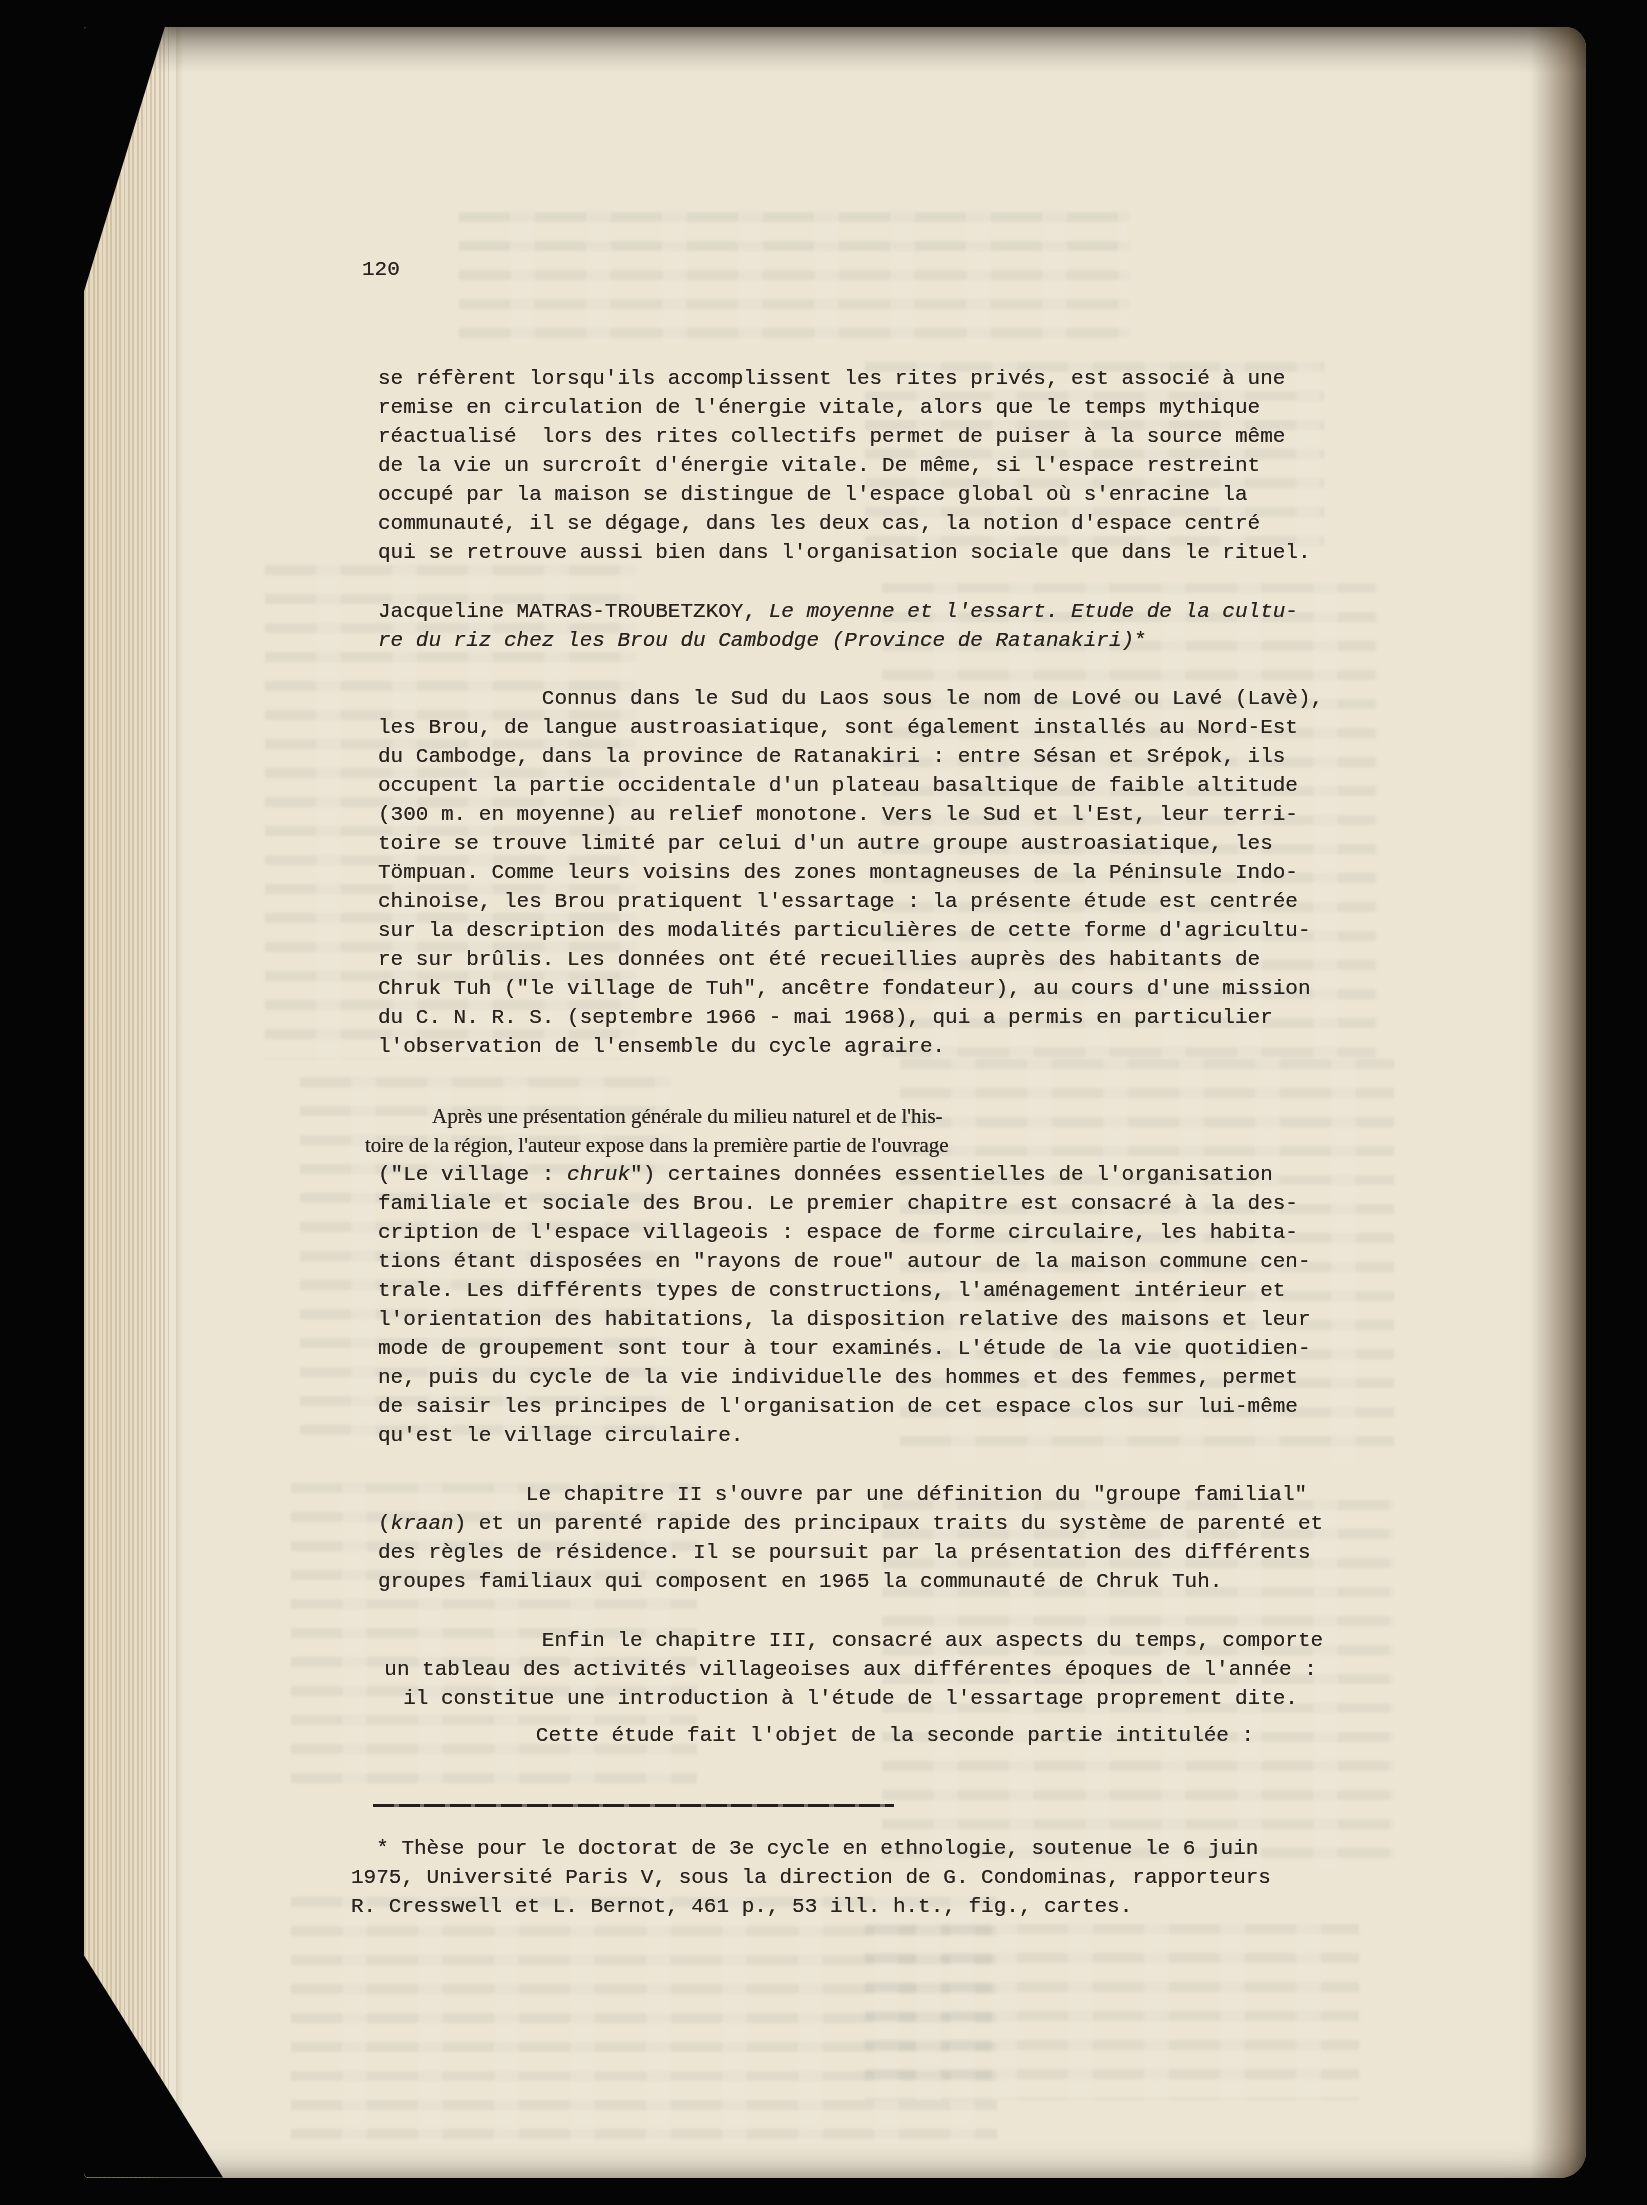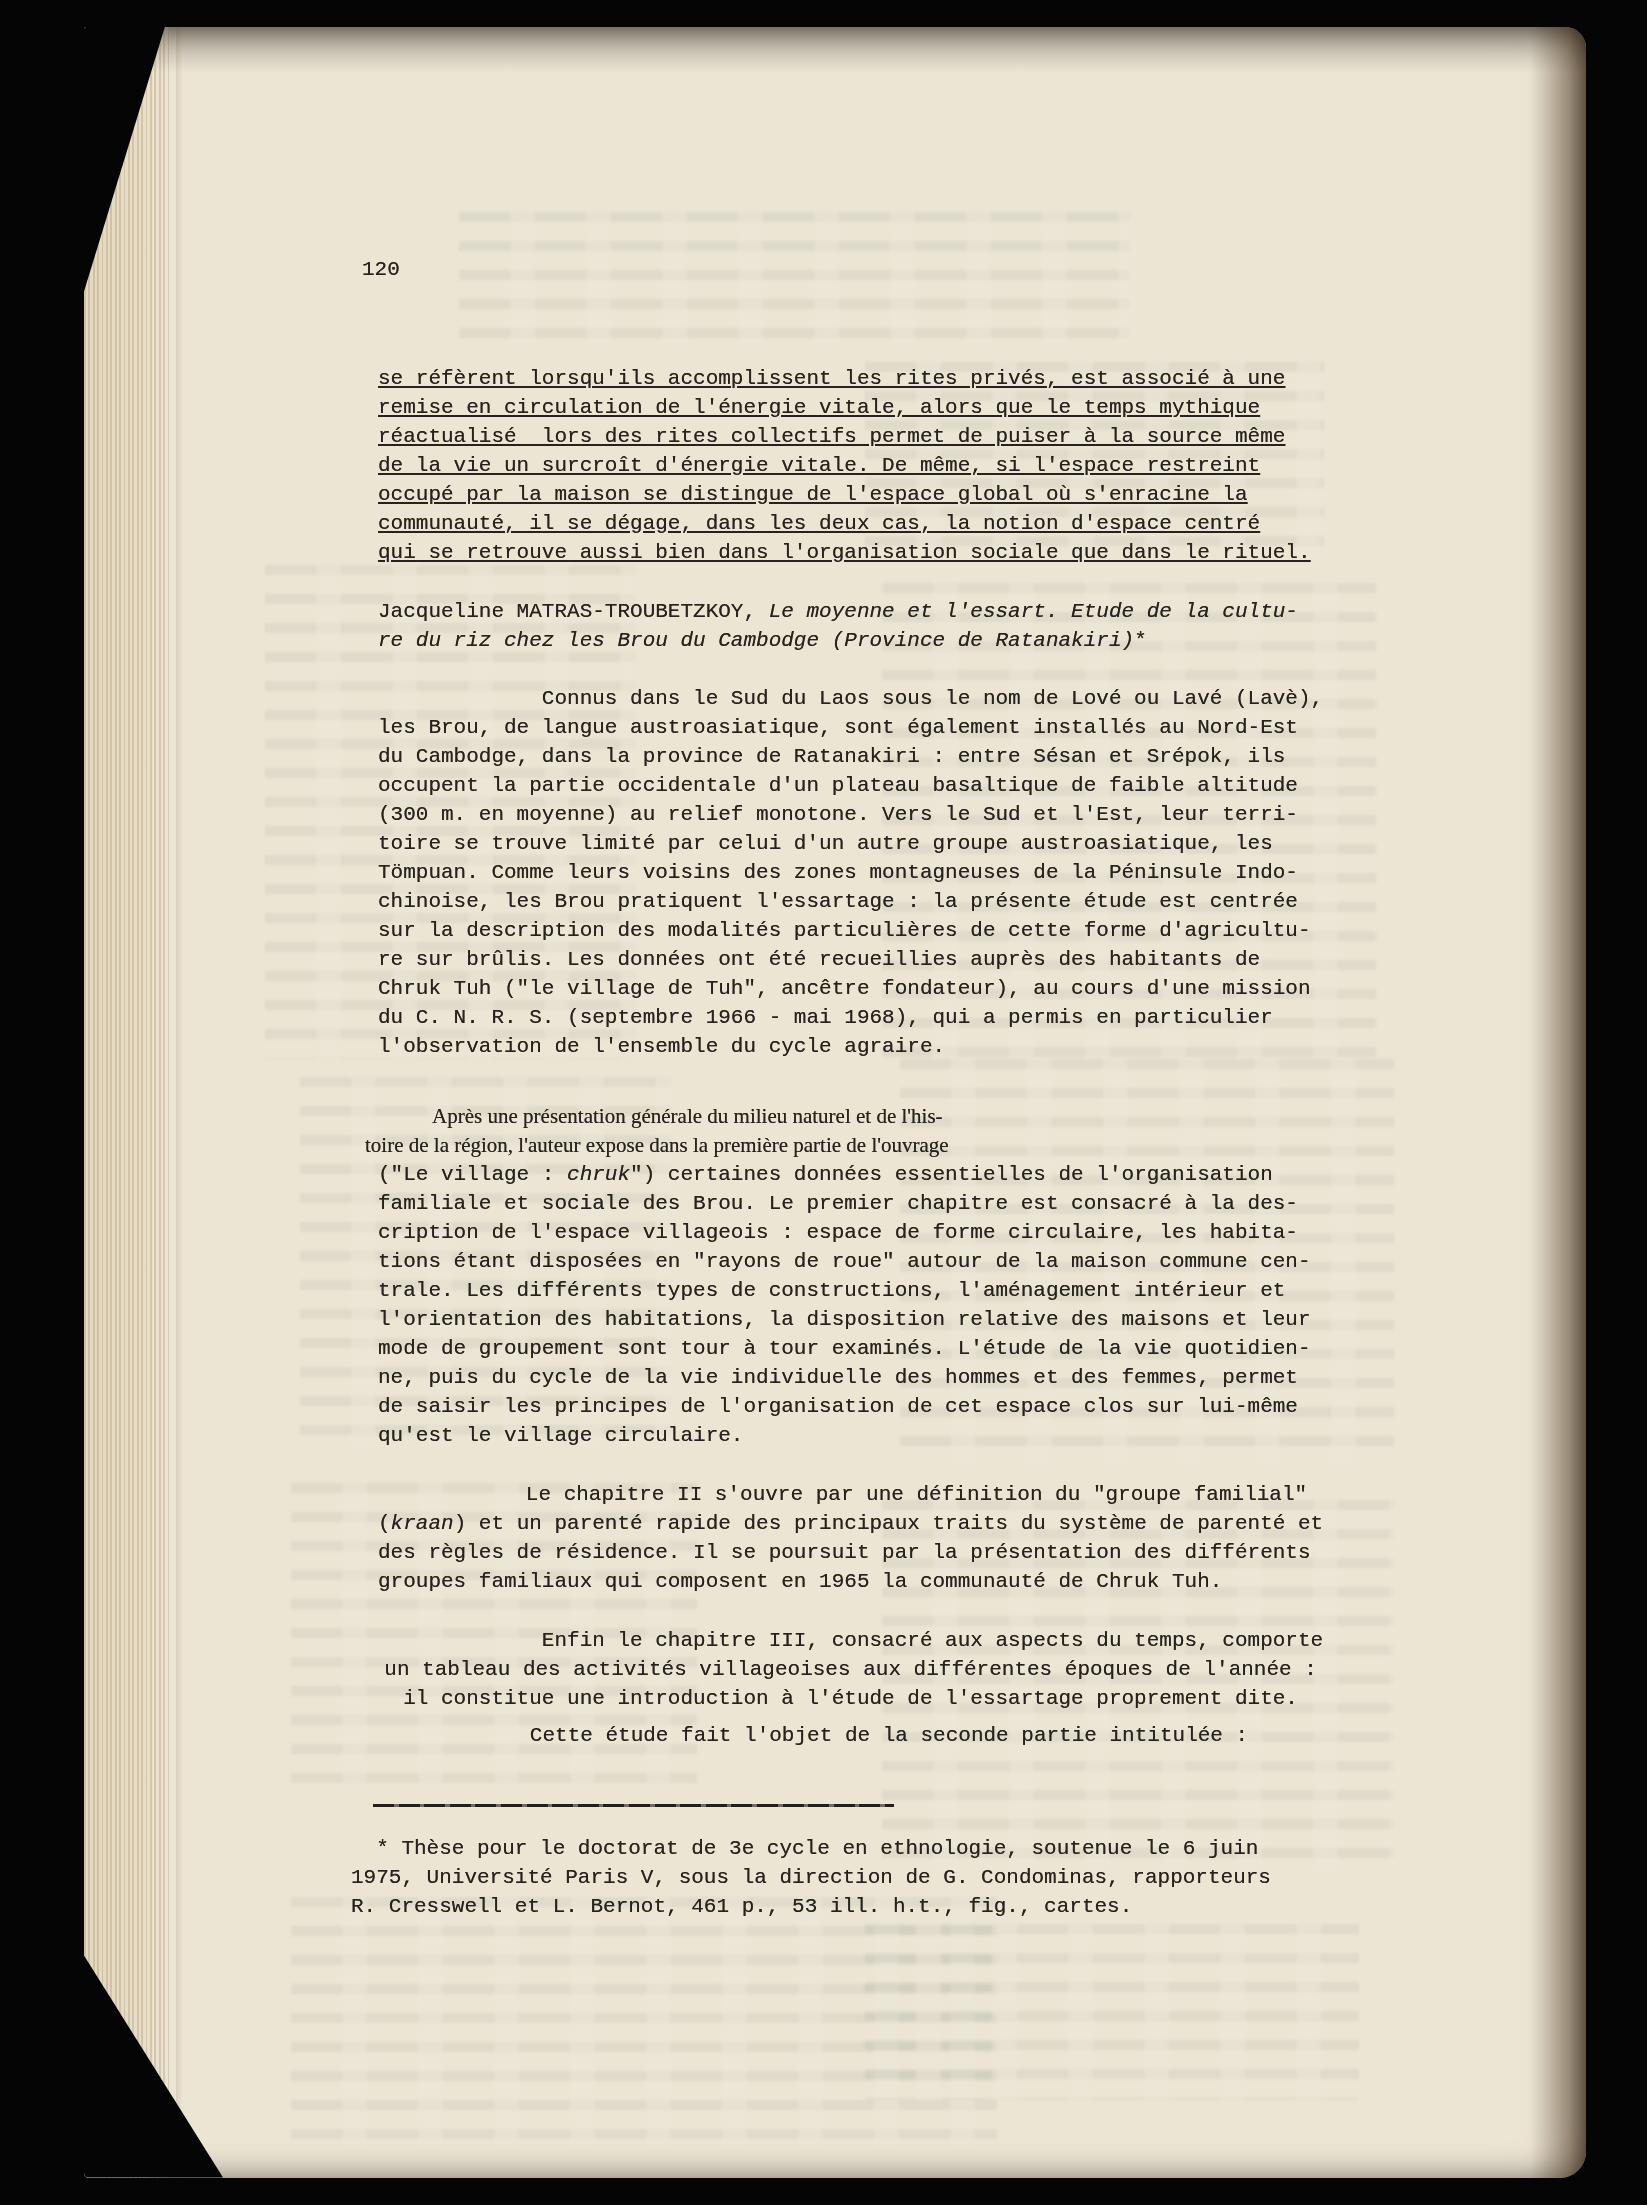--- a/index.html
+++ b/index.html
@@ -58,21 +58,21 @@
     <div class="ghost" style="left:798px;top:556px;width:494px;height:476px;"></div>
     <div class="ghost" style="left:216px;top:1050px;width:371px;height:371px;"></div>
     <div class="ghost" style="left:816px;top:1032px;width:494px;height:406px;"></div>
     <div class="ghost" style="left:207px;top:1456px;width:406px;height:300px;"></div>
     <div class="ghost" style="left:798px;top:1473px;width:512px;height:371px;"></div>
     <div class="ghost" style="left:207px;top:1870px;width:706px;height:247px;"></div>
     <div class="ghost" style="left:781px;top:1897px;width:494px;height:176px;"></div>
 
     <div class="txt" style="left:278px;top:228px;">120</div>
 
-    <div class="txt" style="left: 294px; top: 337px; white-space: pre; text-decoration: underline;">se réfèrent lorsqu'ils accomplissent les rites privés, est associé à une
+    <div class="txt" style="left: 294px; top: 337px; white-space: pre;">se réfèrent lorsqu'ils accomplissent les rites privés, est associé à une
 remise en circulation de l'énergie vitale, alors que le temps mythique
 réactualisé  lors des rites collectifs permet de puiser à la source même
 de la vie un surcroît d'énergie vitale. De même, si l'espace restreint
 occupé par la maison se distingue de l'espace global où s'enracine la
 communauté, il se dégage, dans les deux cas, la notion d'espace centré
 qui se retrouve aussi bien dans l'organisation sociale que dans le rituel.</div>
 
     <div class="txt" style="left:294px;top:570px;"><span>Jacqueline MATRAS-TROUBETZKOY, </span><span class="it">Le moyenne et l'essart. Etude de la cultu-</span></div>
     <div class="txt" style="left:294px;top:599px;"><span class="it">re du riz chez les Brou du Cambodge (Province de Ratanakiri)</span><span>*</span></div>
 
@@ -105,21 +105,21 @@
 
     <div class="txt" style="left:278px;top:1453px;">             Le chapitre II s'ouvre par une définition du "groupe familial"</div>
     <div class="txt" style="left:294px;top:1482px;"><span>(</span><span class="it">kraan</span><span>) et un parenté rapide des principaux traits du système de parenté et</span></div>
     <div class="txt" style="left: 294px; top: 1511px; white-space: pre;">des règles de résidence. Il se poursuit par la présentation des différents
 groupes familiaux qui composent en 1965 la communauté de Chruk Tuh.</div>
 
     <div class="txt" style="left: 294px; top: 1599px; white-space: pre; text-align: center;">             Enfin le chapitre III, consacré aux aspects du temps, comporte
 un tableau des activités villageoises aux différentes époques de l'année :
 il constitue une introduction à l'étude de l'essartage proprement dite.</div>
 
-    <div class="txt" style="left:282px;top:1694px;">             Cette étude fait l'objet de la seconde partie intitulée :</div>
+    <div class="txt" style="left:288px;top:1694px;">             Cette étude fait l'objet de la seconde partie intitulée :</div>
 
     <div class="fn-rule" style="left:289px;top:1777px;width:521px;"></div>
     <div class="txt" style="left: 267px; top: 1807px; white-space: pre;">  * Thèse pour le doctorat de 3e cycle en ethnologie, soutenue le 6 juin
 1975, Université Paris V, sous la direction de G. Condominas, rapporteurs
 R. Cresswell et L. Bernot, 461 p., 53 ill. h.t., fig., cartes.</div>
 
     <div class="shade-top"></div>
     <div class="shade-right"></div>
     <div class="corner corner-tl"></div>
     <div class="corner corner-bl"></div>

